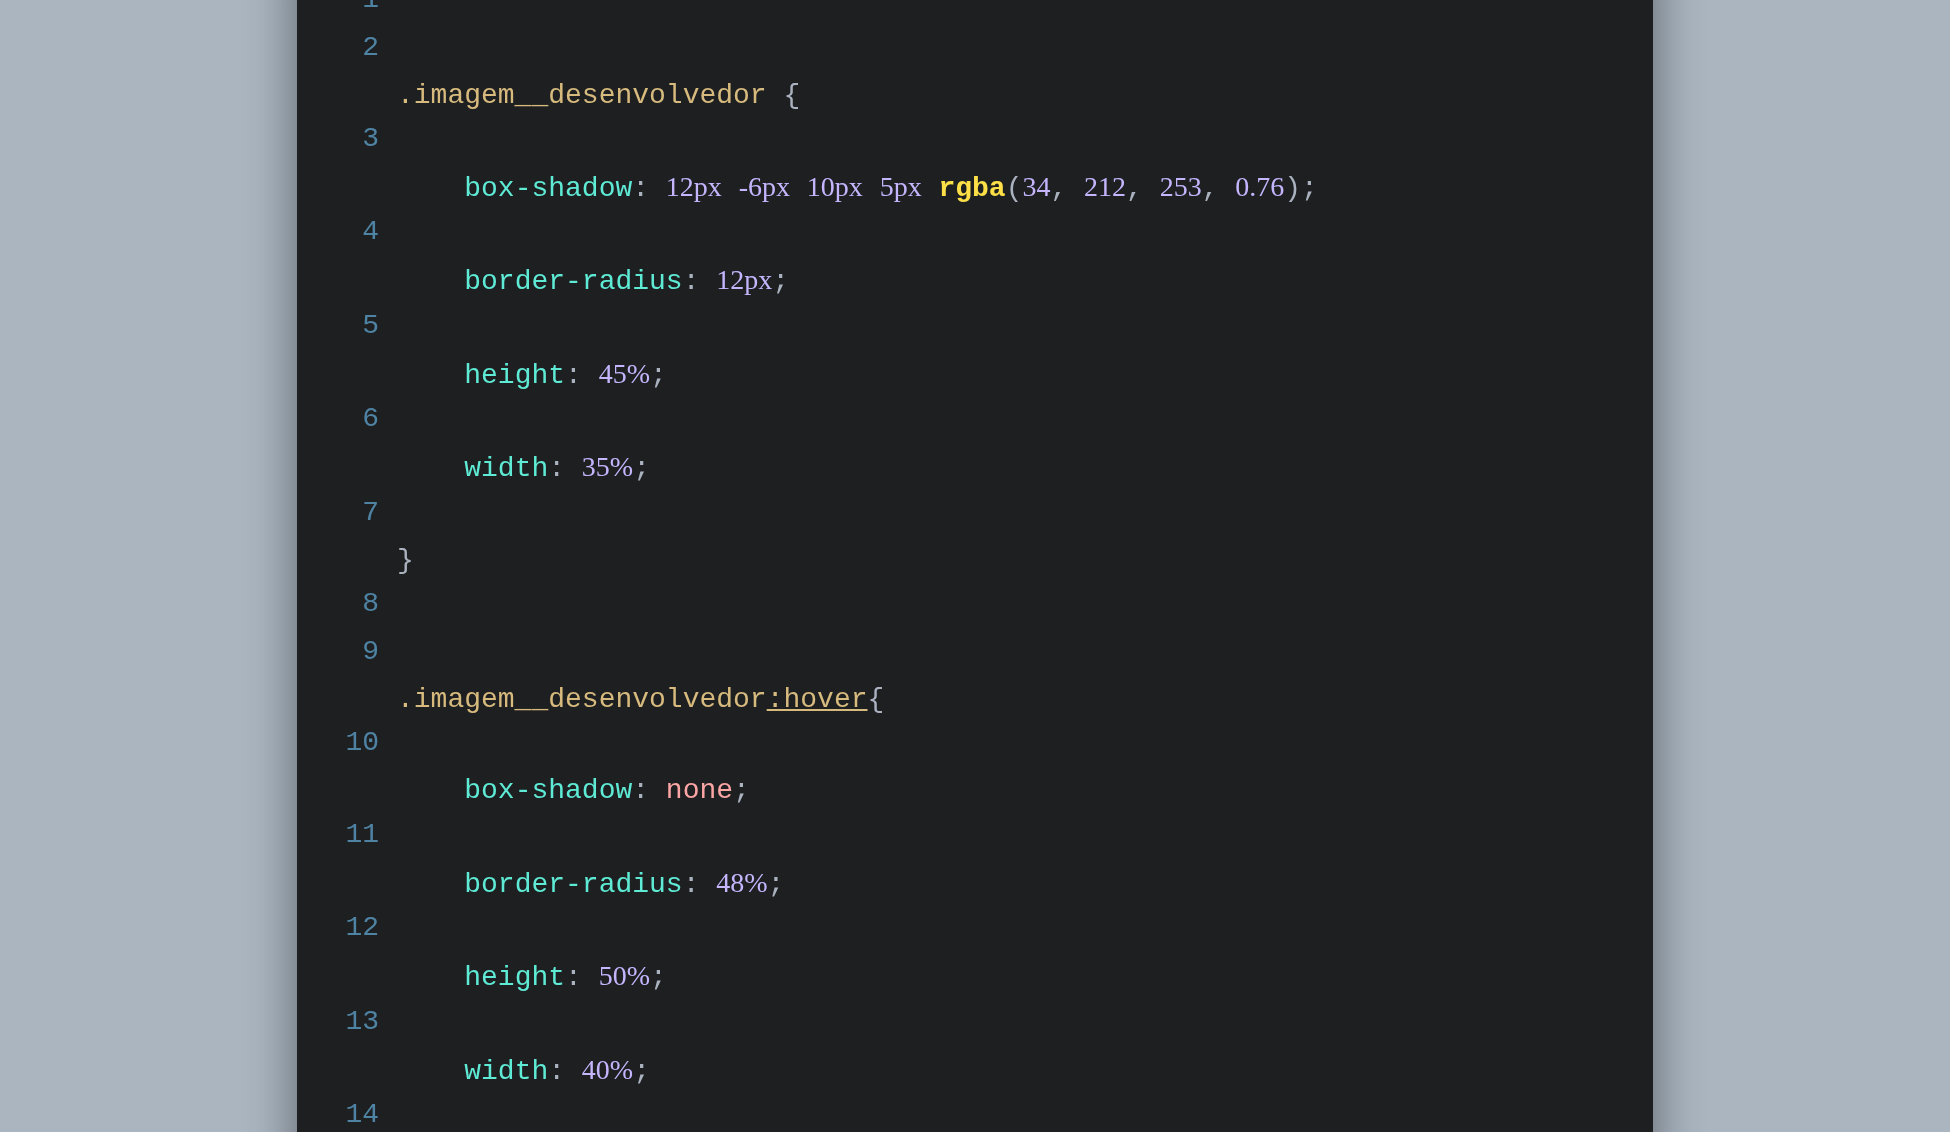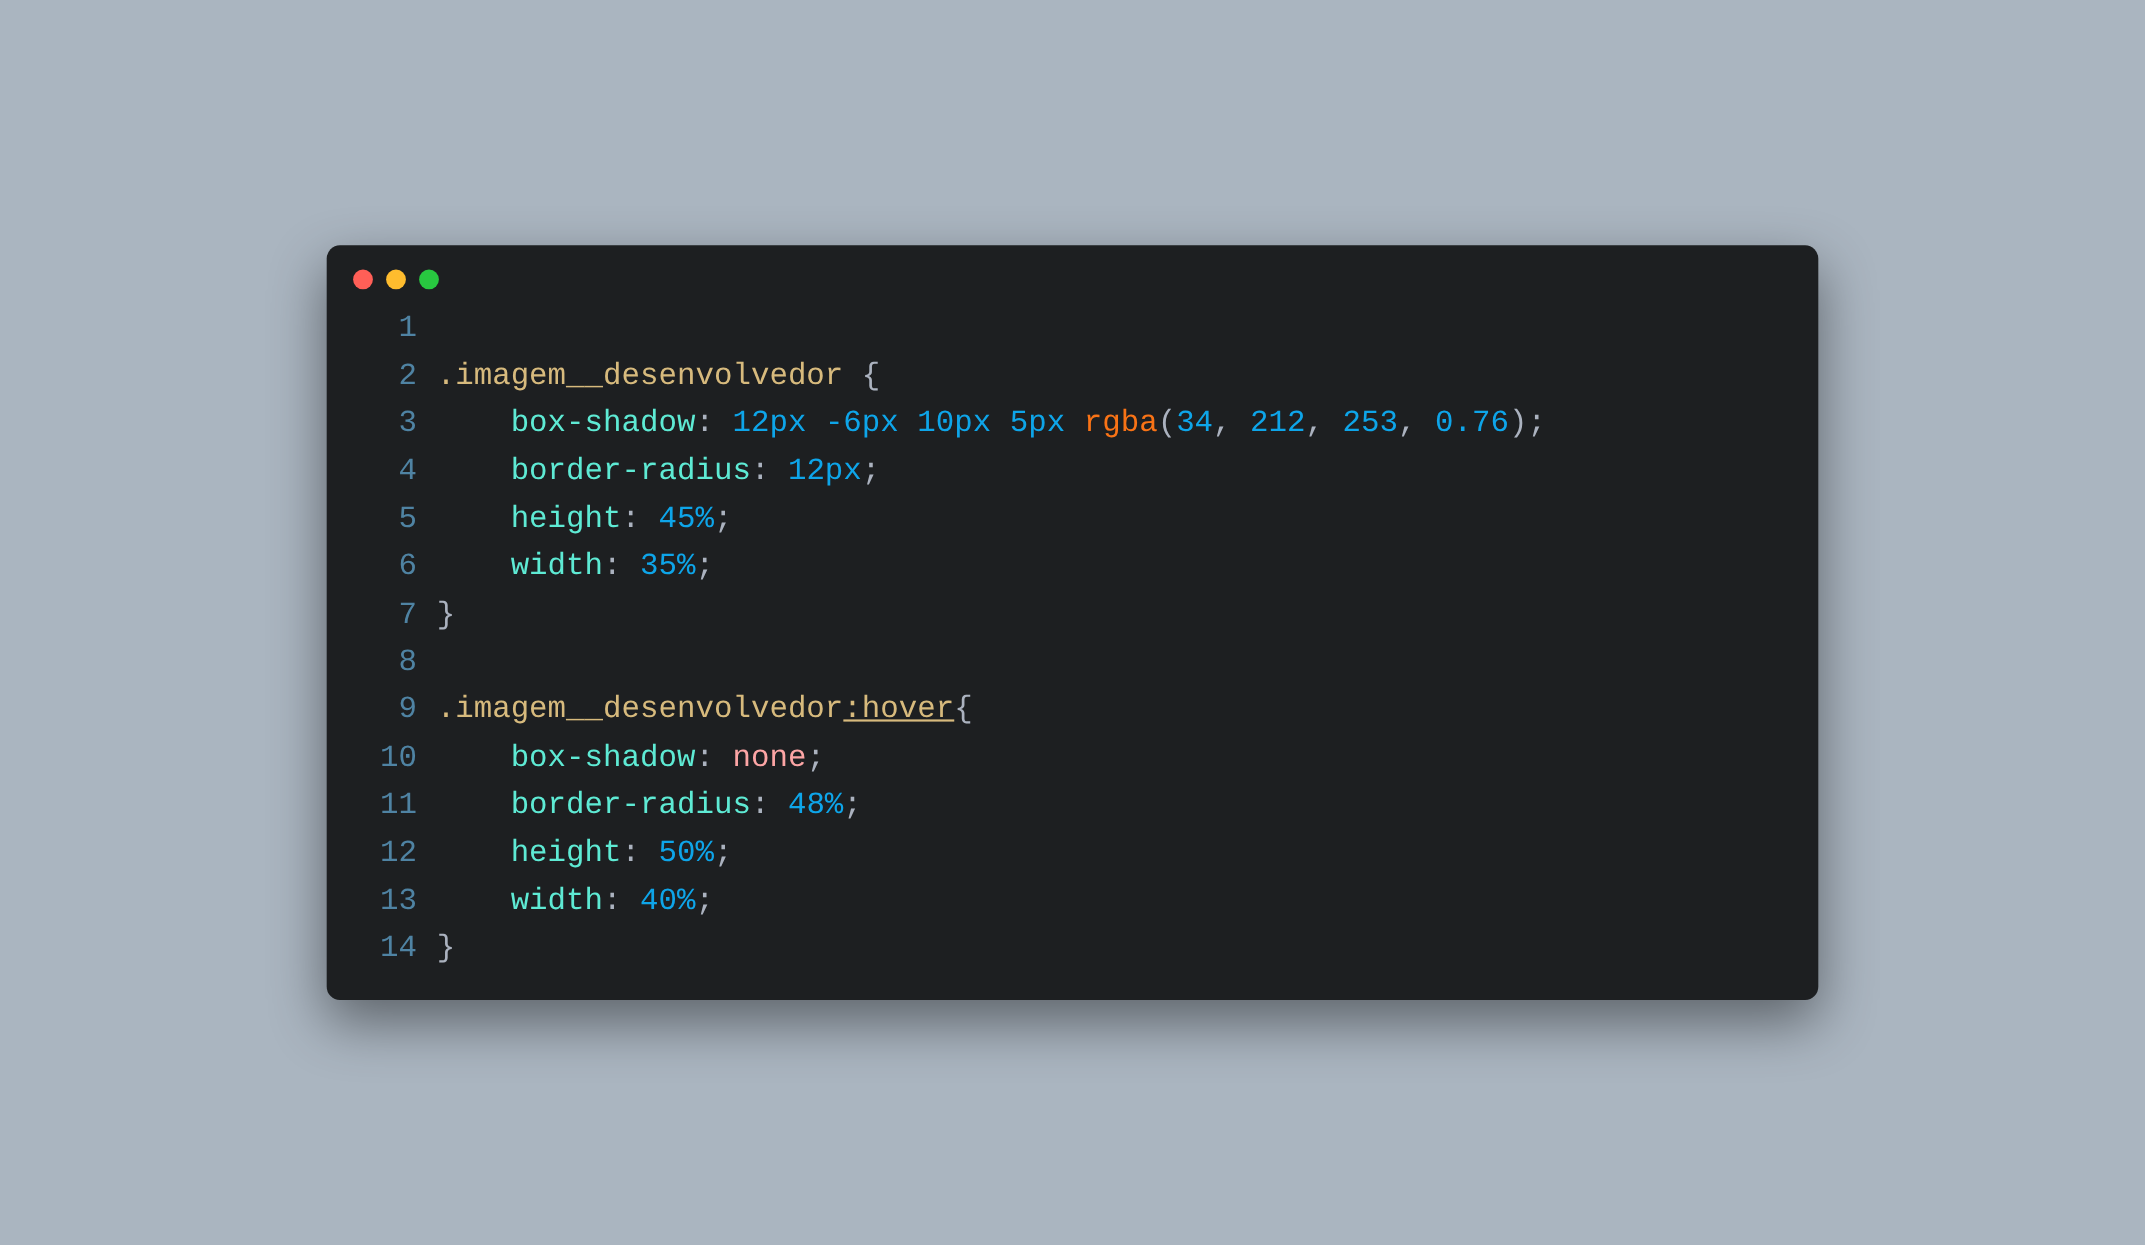--- a/index.html
+++ b/index.html
@@ -52,29 +52,30 @@
     width: 58px;
     text-align: right;
     color: #4f83a3;
     user-select: none;
     padding-right: 18px;
     flex: 0 0 auto;
   }
   .code {
     flex: 1 1 auto;
     color: #c5c8c6;
+    margin-top: 48px;
   }
 
   
   .tk-sel      { color: #d7ba7d; }
   .tk-brace    { color: #abb2bf; }
   .tk-prop     { color: #5eead4; }
   .tk-colon    { color: #abb2bf; }
-  .tk-num      { color: #0ea5e9; }
-  .tk-func     { color: #f97316; }
+  .tk-num      { color: #c4b5fd; font-family: Liberation Serif, serif; }
+  .tk-func     { color: #fde047; font-weight: bold; }
   .tk-paren    { color: #abb2bf; }
   .tk-comma    { color: #abb2bf; }
   .tk-semi     { color: #abb2bf; }
   .tk-pseudo   { color: #d7ba7d; text-decoration: underline; }
   .tk-none     { color: #fca5a5; }
   .tk-default  { color: #c5c8c6; }
 </style>
 </head>
 <body>
 

